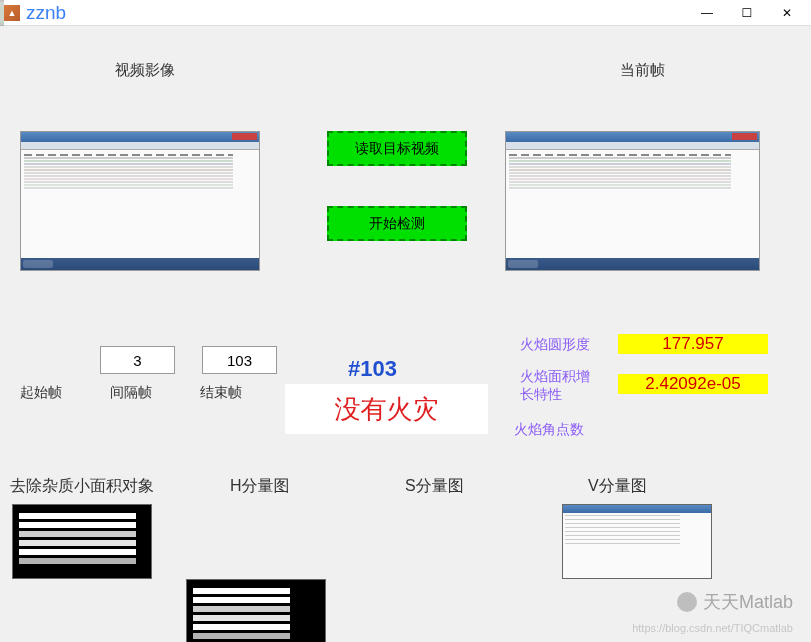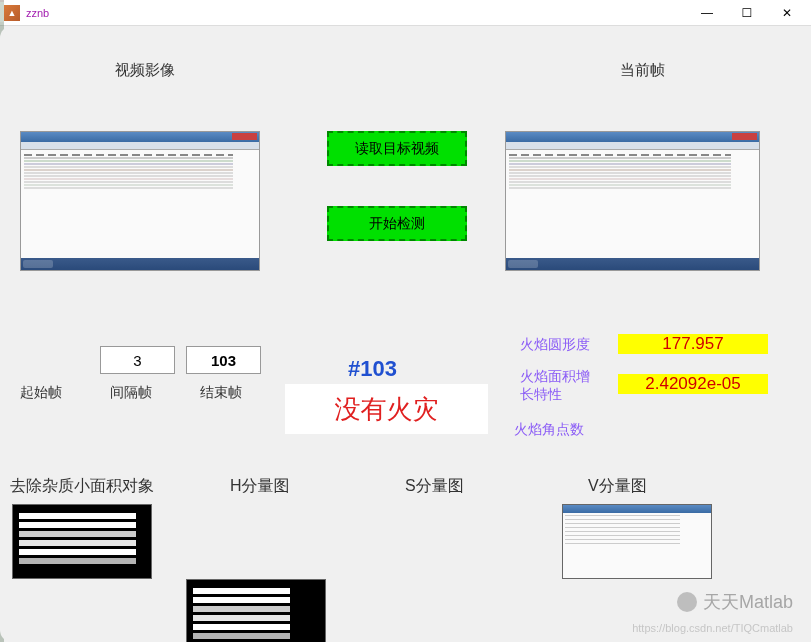--- a/index.html
+++ b/index.html
@@ -1,24 +1,24 @@
 <!DOCTYPE html>
 <html><head>
   <meta charset="utf-8">
   <style>
     * { margin: 0; padding: 0; box-sizing: border-box; }
     body { font-family: "Microsoft YaHei", Arial, sans-serif; background: #f0f0f0; width: 811px; height: 642px; overflow: hidden; position: relative; }
     
     .titlebar { height: 26px; background: #fff; display: flex; align-items: center; padding: 0 4px; border-bottom: 1px solid #ddd; }
     .titlebar-icon { width: 16px; height: 16px; background: linear-gradient(135deg, #d97a3a, #b85c2a); margin-right: 6px; display: flex; align-items: center; justify-content: center; font-size: 9px; color: #fff; }
-    .titlebar-text { font-size: 11px; color: #a21caf; flex: 1; }
+    .titlebar-text { font-size: 19px; color: #3b82f6; flex: 1; }
     .win-controls { display: flex; gap: 0; }
     .win-btn { width: 40px; height: 26px; display: flex; align-items: center; justify-content: center; font-size: 12px; cursor: pointer; }
     
-    .content { position: relative; width: 100%; height: calc(100% - 26px); background: #f0f0f0; border-radius: 12px; }
+    .content { position: relative; width: 100%; height: calc(100% - 26px); background: #f0f0f0; }
     
     .section-label { position: absolute; font-size: 15px; color: #333; }
     .label-video { top: 35px; left: 115px; }
     .label-frame { top: 35px; left: 620px; }
     
     .preview { position: absolute; width: 240px; height: 140px; background: #fff; border: 1px solid #999; }
     .preview-left { top: 105px; left: 20px; }
     .preview-right { top: 105px; left: 505px; width: 255px; height: 140px; }
     .preview-inner { width: 100%; height: 100%; position: relative; overflow: hidden; }
     .preview-topbar { height: 10px; background: linear-gradient(#5a8bc4, #3a6ba4); position: relative; }
@@ -29,21 +29,21 @@
     .preview-taskbar { position: absolute; bottom: 0; width: 100%; height: 12px; background: linear-gradient(#3a5a8a, #2a4a7a); }
     .preview-taskbar::before { content: ''; position: absolute; left: 2px; top: 2px; width: 30px; height: 8px; background: rgba(255,255,255,0.2); border-radius: 2px; }
     
     .green-btn { position: absolute; left: 327px; width: 140px; height: 35px; background: #00e000; border: 2px dashed #008800; color: #000; font-size: 14px; display: flex; align-items: center; justify-content: center; cursor: pointer; }
     .btn-read { top: 105px; }
     .btn-start { top: 180px; }
     .param-box { position: absolute; width: 75px; height: 28px; background: #fff; border: 1px solid #999; display: flex; align-items: center; justify-content: center; font-size: 15px; }
     .param-label { position: absolute; top: 358px; font-size: 14px; color: #333; }
     .pb1 { top: 320px; left: 10px; }
     .pb2 { top: 320px; left: 100px; }
-    .pb3 { top: 320px; left: 186px; font-weight: bold; }
+    .pb3 { top: 320px; left: 202px; }
     .pl1 { left: 20px; }
     .pl2 { left: 110px; }
     .pl3 { left: 200px; }
     
     .frame-num { position: absolute; top: 330px; left: 348px; font-size: 22px; font-weight: bold; color: #2050d0; }
     .status-box { position: absolute; top: 358px; left: 285px; width: 203px; height: 50px; background: #fff; display: flex; align-items: center; justify-content: center; font-size: 26px; color: #e02020; }
     
     .metric-label { position: absolute; font-size: 14px; color: #8b5cf6; }
     .metric-value { position: absolute; width: 150px; height: 20px; background: #ffff00; display: flex; align-items: center; justify-content: center; font-size: 17px; color: #d00000; }
     .ml1 { top: 310px; left: 520px; }

